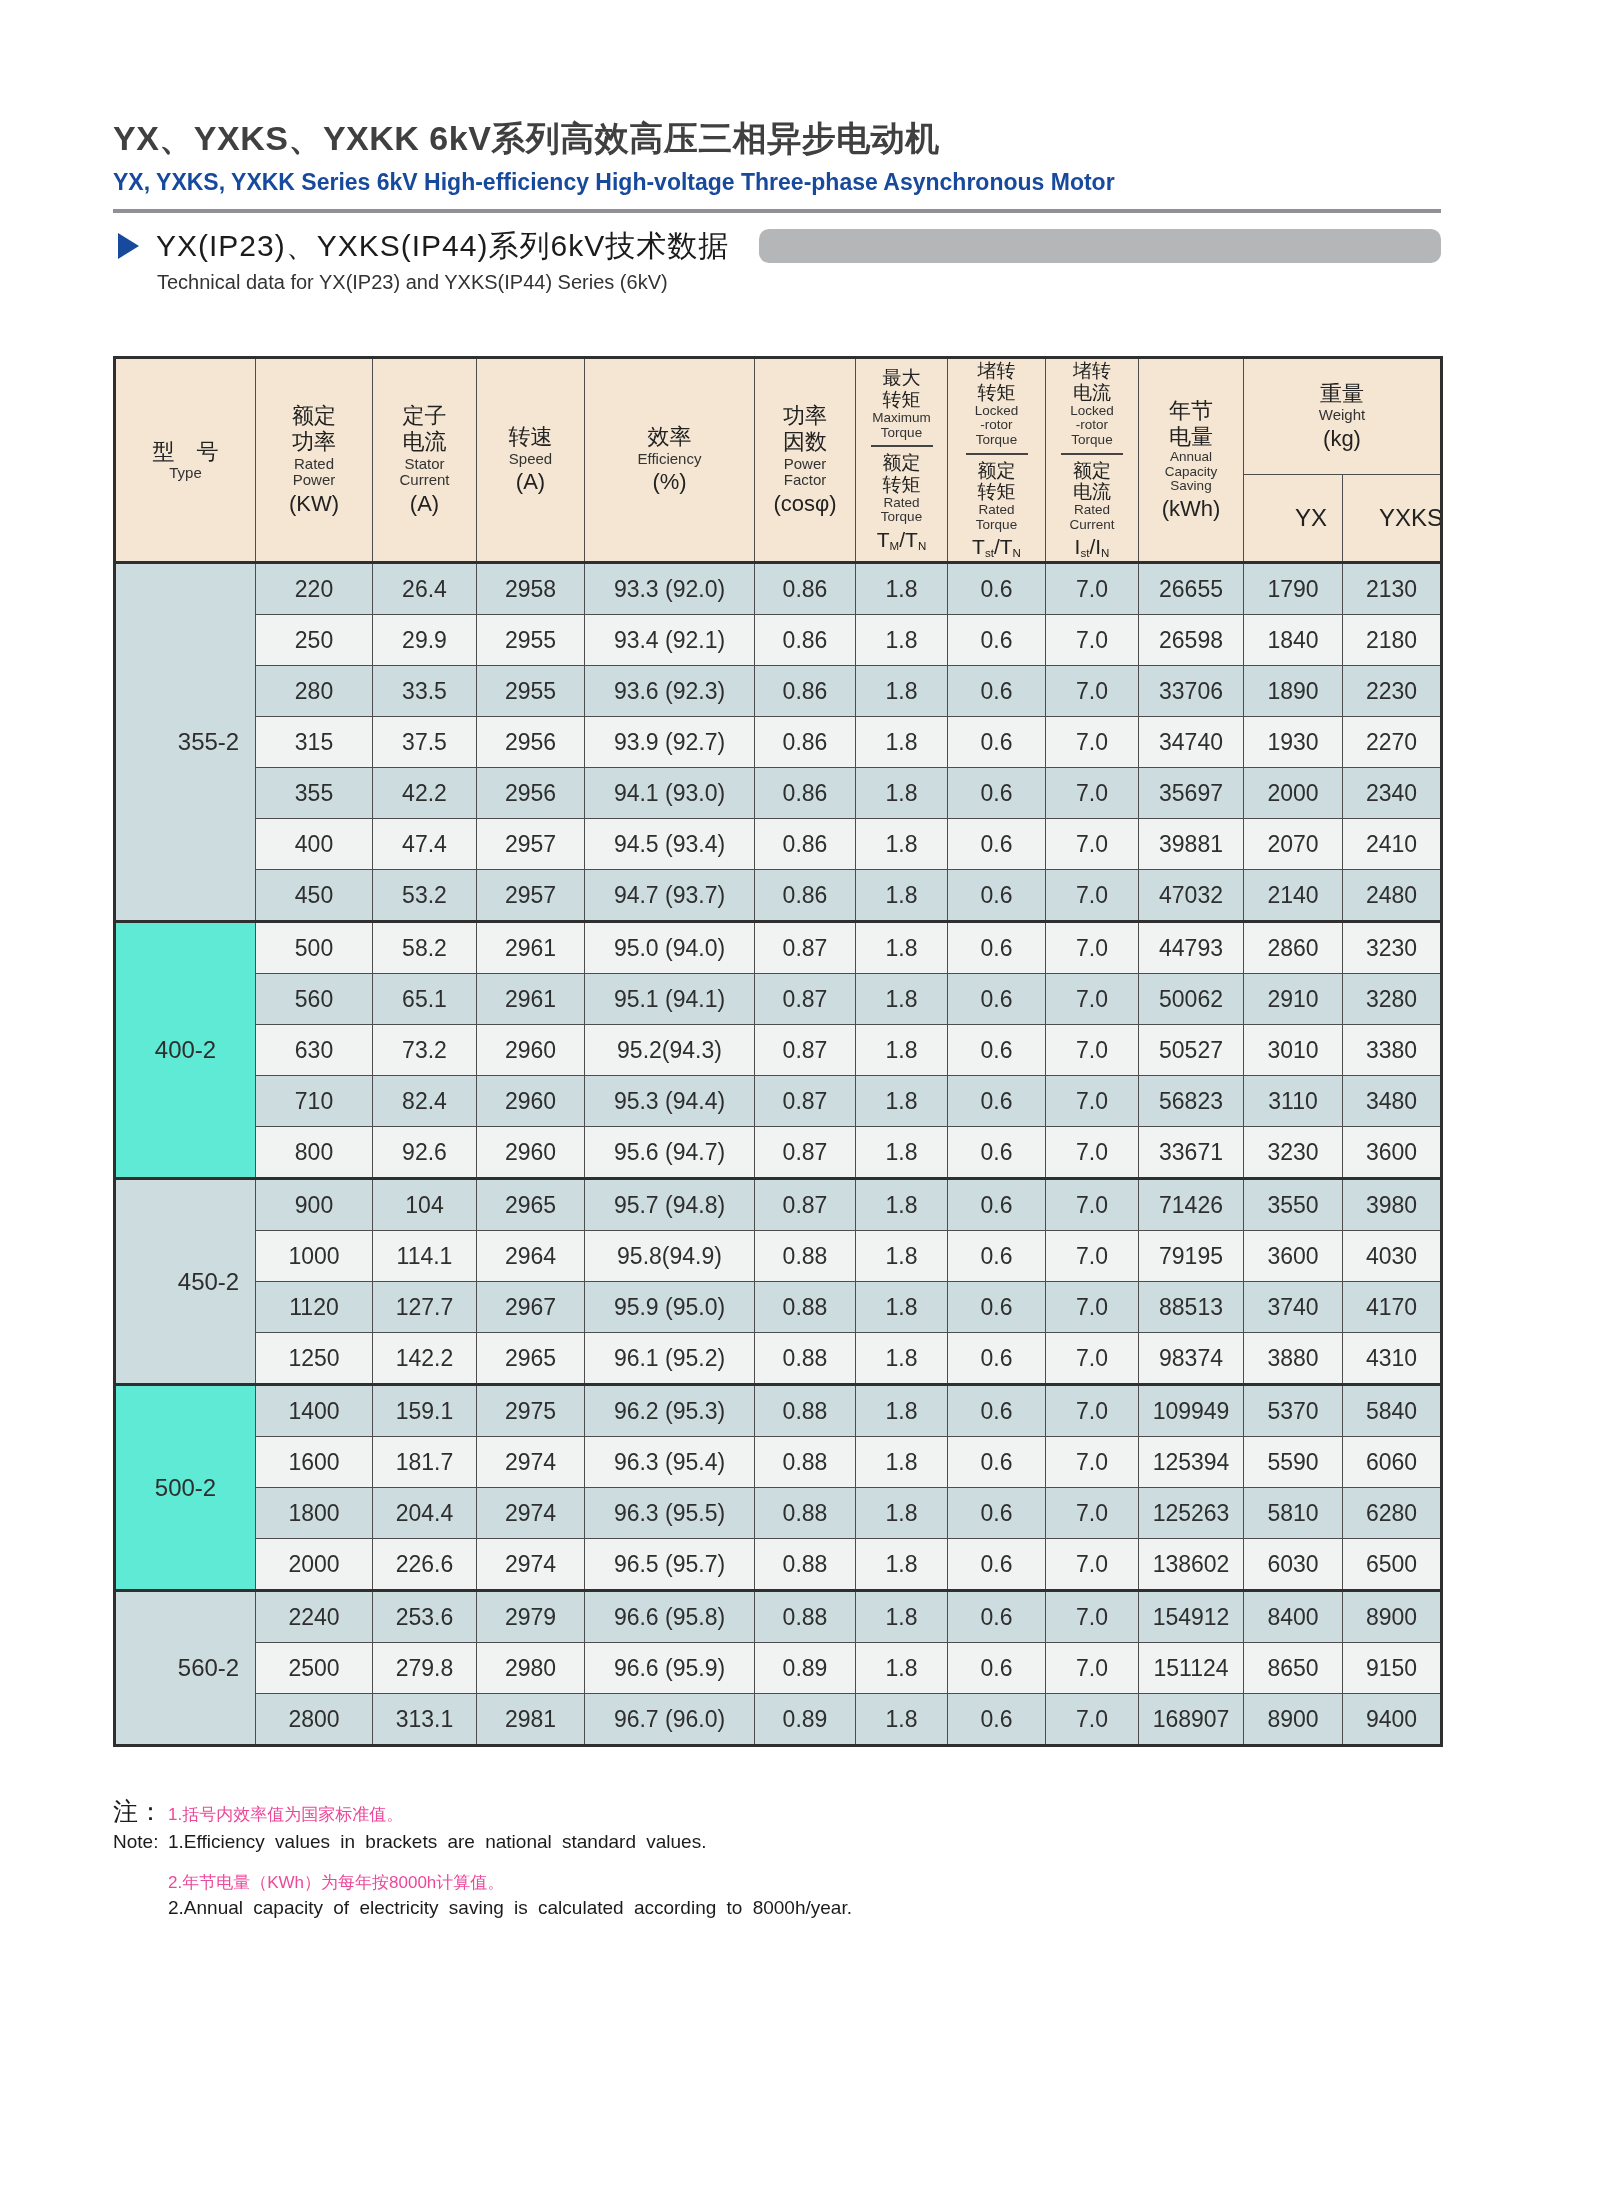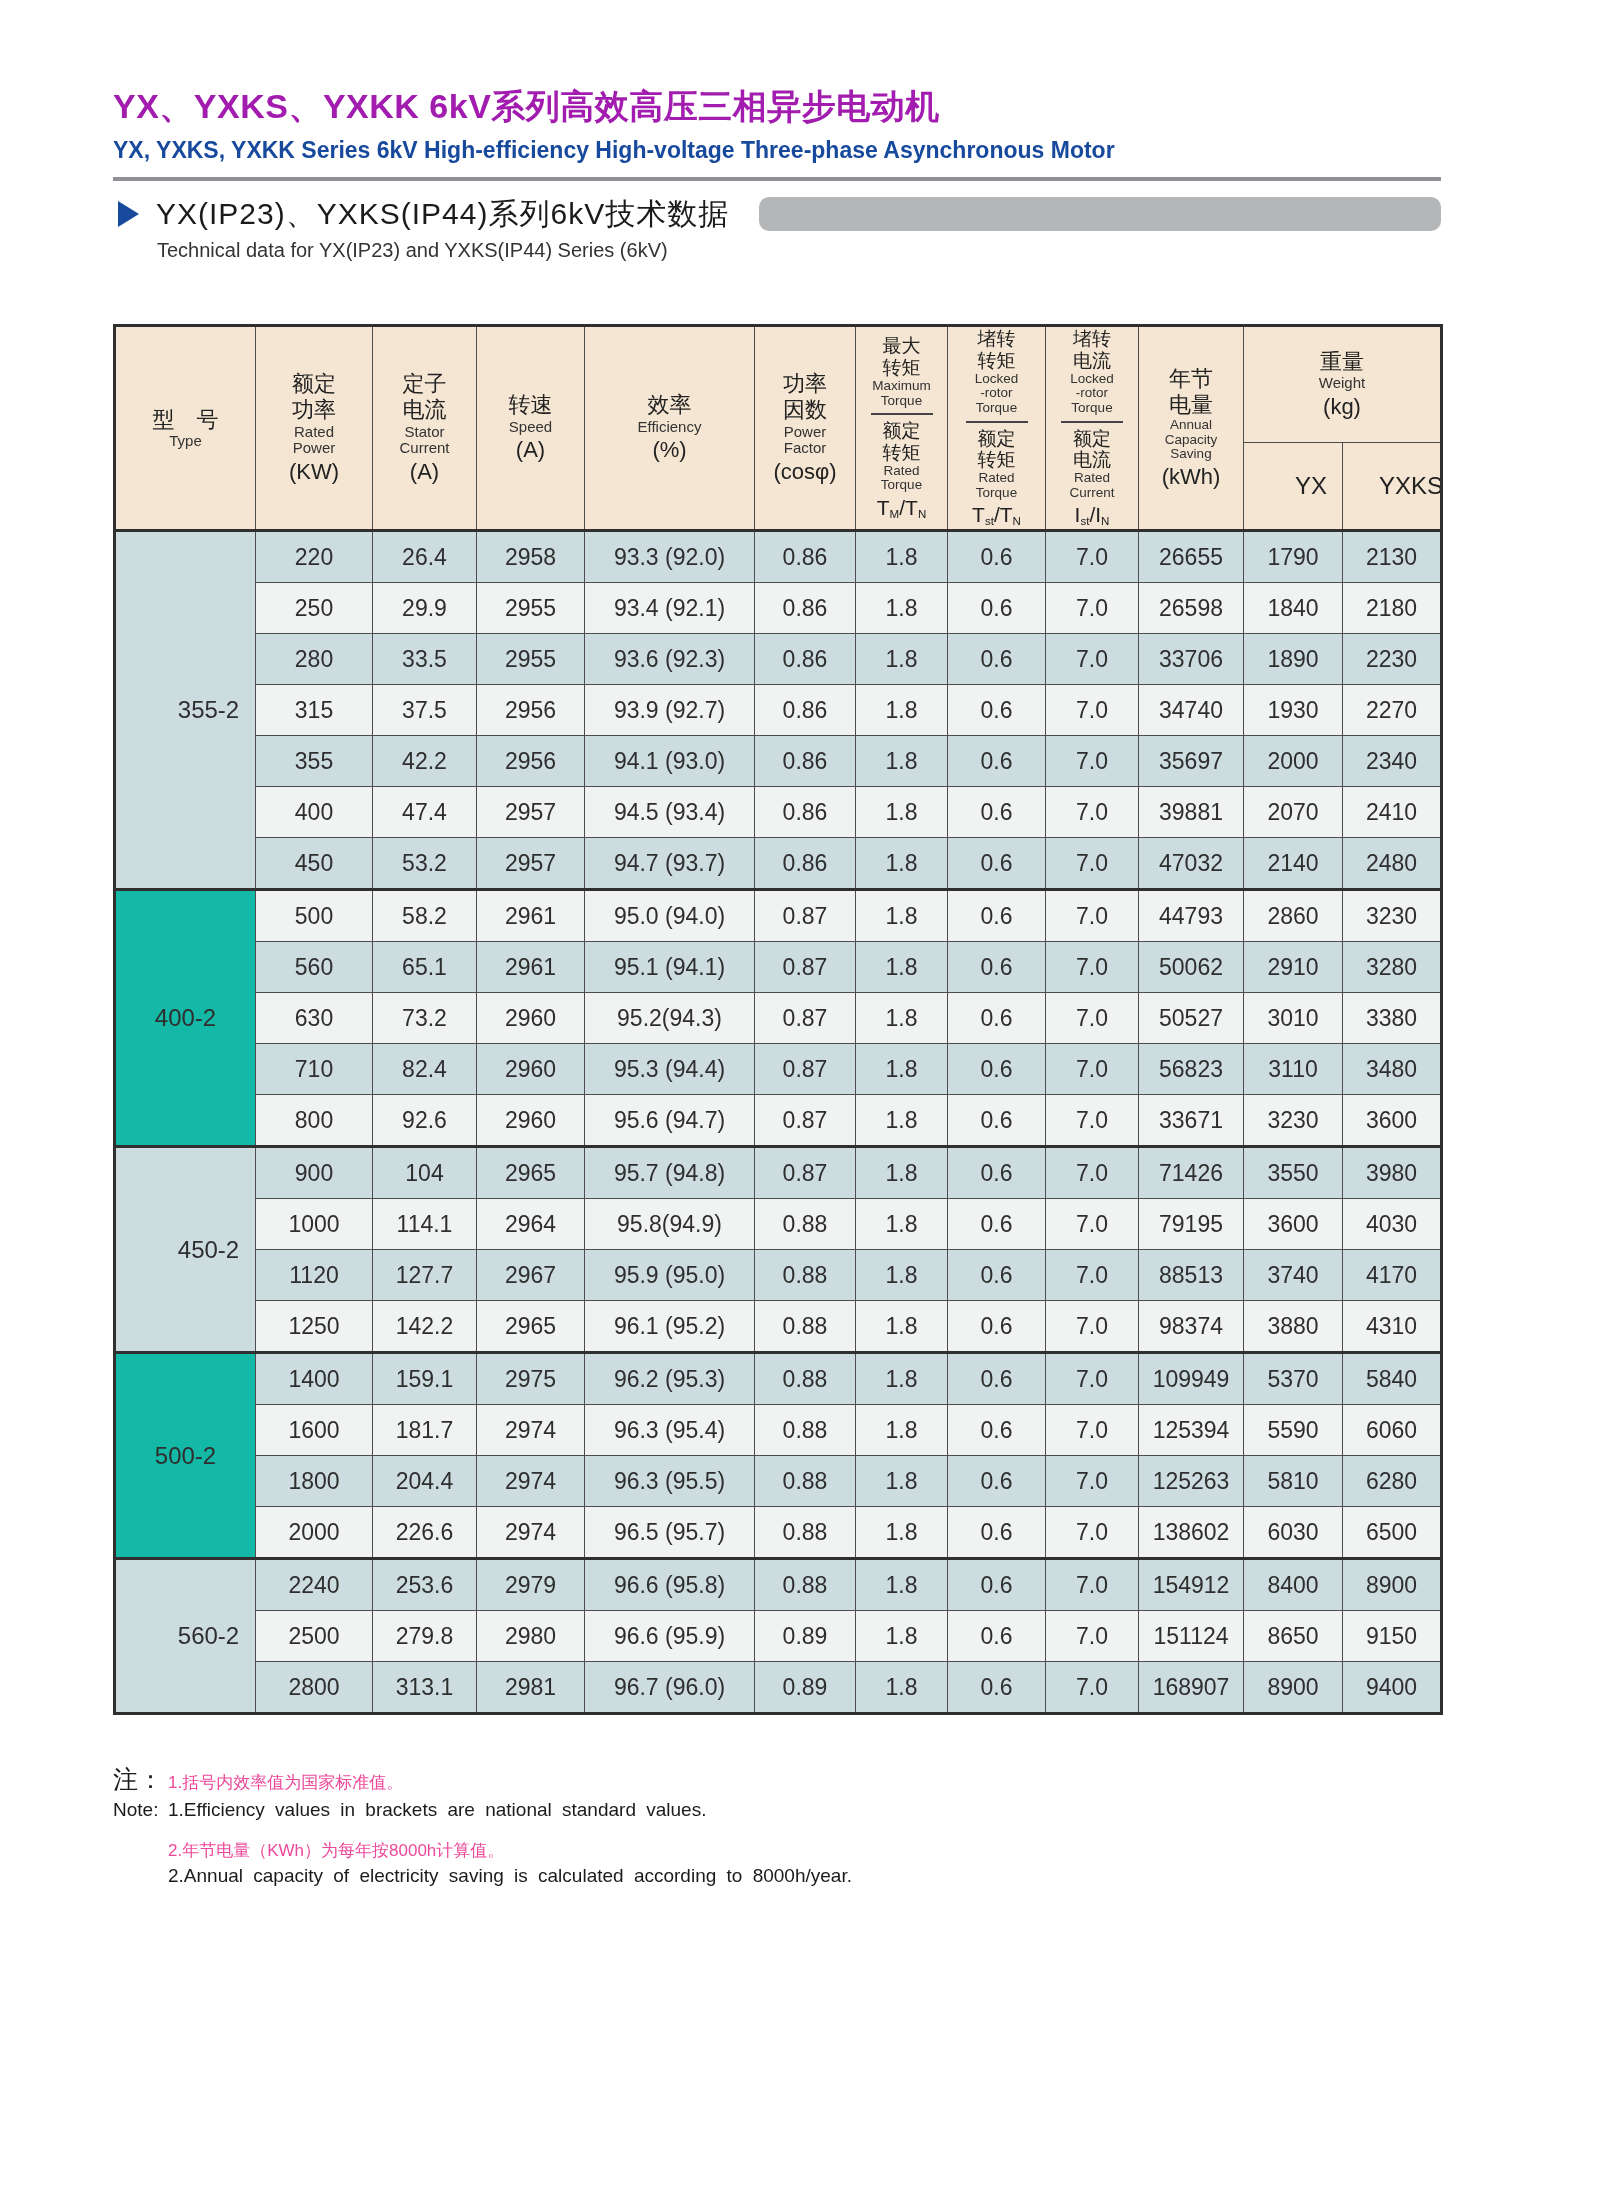--- a/index.html
+++ b/index.html
@@ -4,21 +4,21 @@
 <style>
   html,body { margin:0; padding:0; background:#ffffff; }
   body {
     width:1610px; height:2192px;
     font-family:"Liberation Sans", sans-serif;
     color:#222; position:relative; overflow:hidden;
   }
   .content { margin:0 169px 0 113px; }
 
   
-  .title-zh { padding-top:84px; font-size:34px; font-weight:bold; color:#a21caf; letter-spacing:0.5px; }
+  .title-zh { padding-top:116px; font-size:34px; font-weight:bold; color:#404040; letter-spacing:0.5px; }
   .title-en { margin-top:7px; font-size:23px; font-weight:bold; color:#17499d; }
   .rule { height:4px; background:#8f9194; margin-top:13px; }
 
   
   .section-row { display:flex; align-items:center; margin-top:13px; height:40px; }
   .tri { width:0; height:0; border-left:21px solid #17499d; border-top:13px solid transparent; border-bottom:13px solid transparent; margin-left:5px; margin-right:17px; flex:0 0 auto; }
   .sec-zh { font-size:30px; color:#1b1b1b; letter-spacing:1px; white-space:nowrap; }
   .graybar { flex:1 1 auto; height:34px; background:#b5b6b8; border-radius:10px; margin-left:30px; }
   .sec-en { font-size:20px; color:#333; margin:5px 0 0 44px; }
 
@@ -47,21 +47,21 @@
   .frac-line { width:62px; height:2px; background:#444; margin:5px auto; }
   .h-ratio { font-size:21px; color:#222; margin-top:3px; line-height:1.1; }
   .h-ratio sub { font-size:0.55em; vertical-align:-0.25em; letter-spacing:0; }
   .h-sub { font-size:24px; color:#222;margin-left:36px; }
 
   tbody td { height:50px; font-size:23px; color:#2e2e2e; }
   tr.shaded { background:#cddcdf; }
   tr.light  { background:#f1f3f3; }
   td.type-cell { font-size:24px; color:#2e2e2e; }
   td.type-cell.g-shaded { background:#cddcdf;padding-left:46px; }
-  td.type-cell.g-light  { background:#14b8a6;margin-left:48px; }
+  td.type-cell.g-light  { background:#5eead4;margin-left:48px; }
   tbody tr.group-start td { border-top:3px solid #2f2f2f; }
 
   
   .notes { margin-top:48px; }
   .note-line { display:flex; align-items:baseline; }
   .nl-label-zh { flex:0 0 55px; font-size:25px; color:#1b1b1b; }
   .nl-label-en { flex:0 0 55px; font-size:19px; color:#1b1b1b; }
   .nl-zh { font-size:17px; color:#ec4899; }
   .nl-en { font-size:19px; color:#1b1b1b; word-spacing:5px; }
   .gap-sm { margin-top:3px; }

